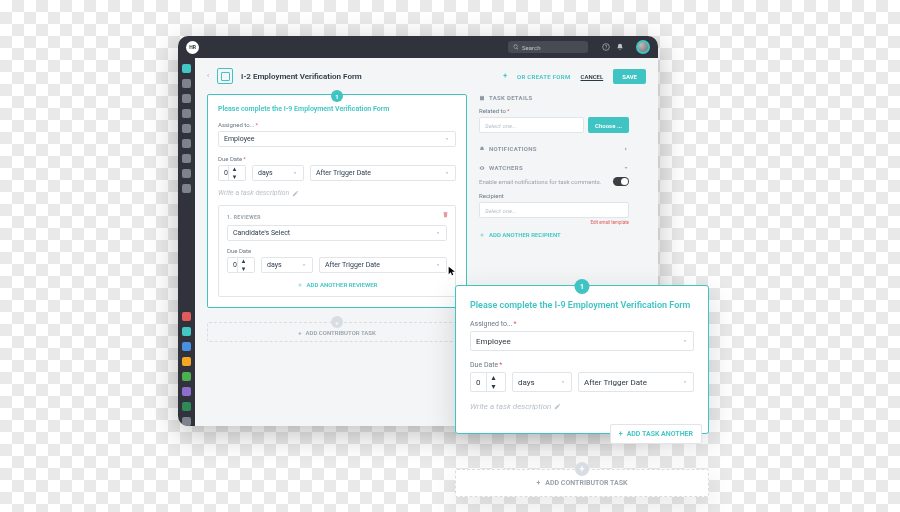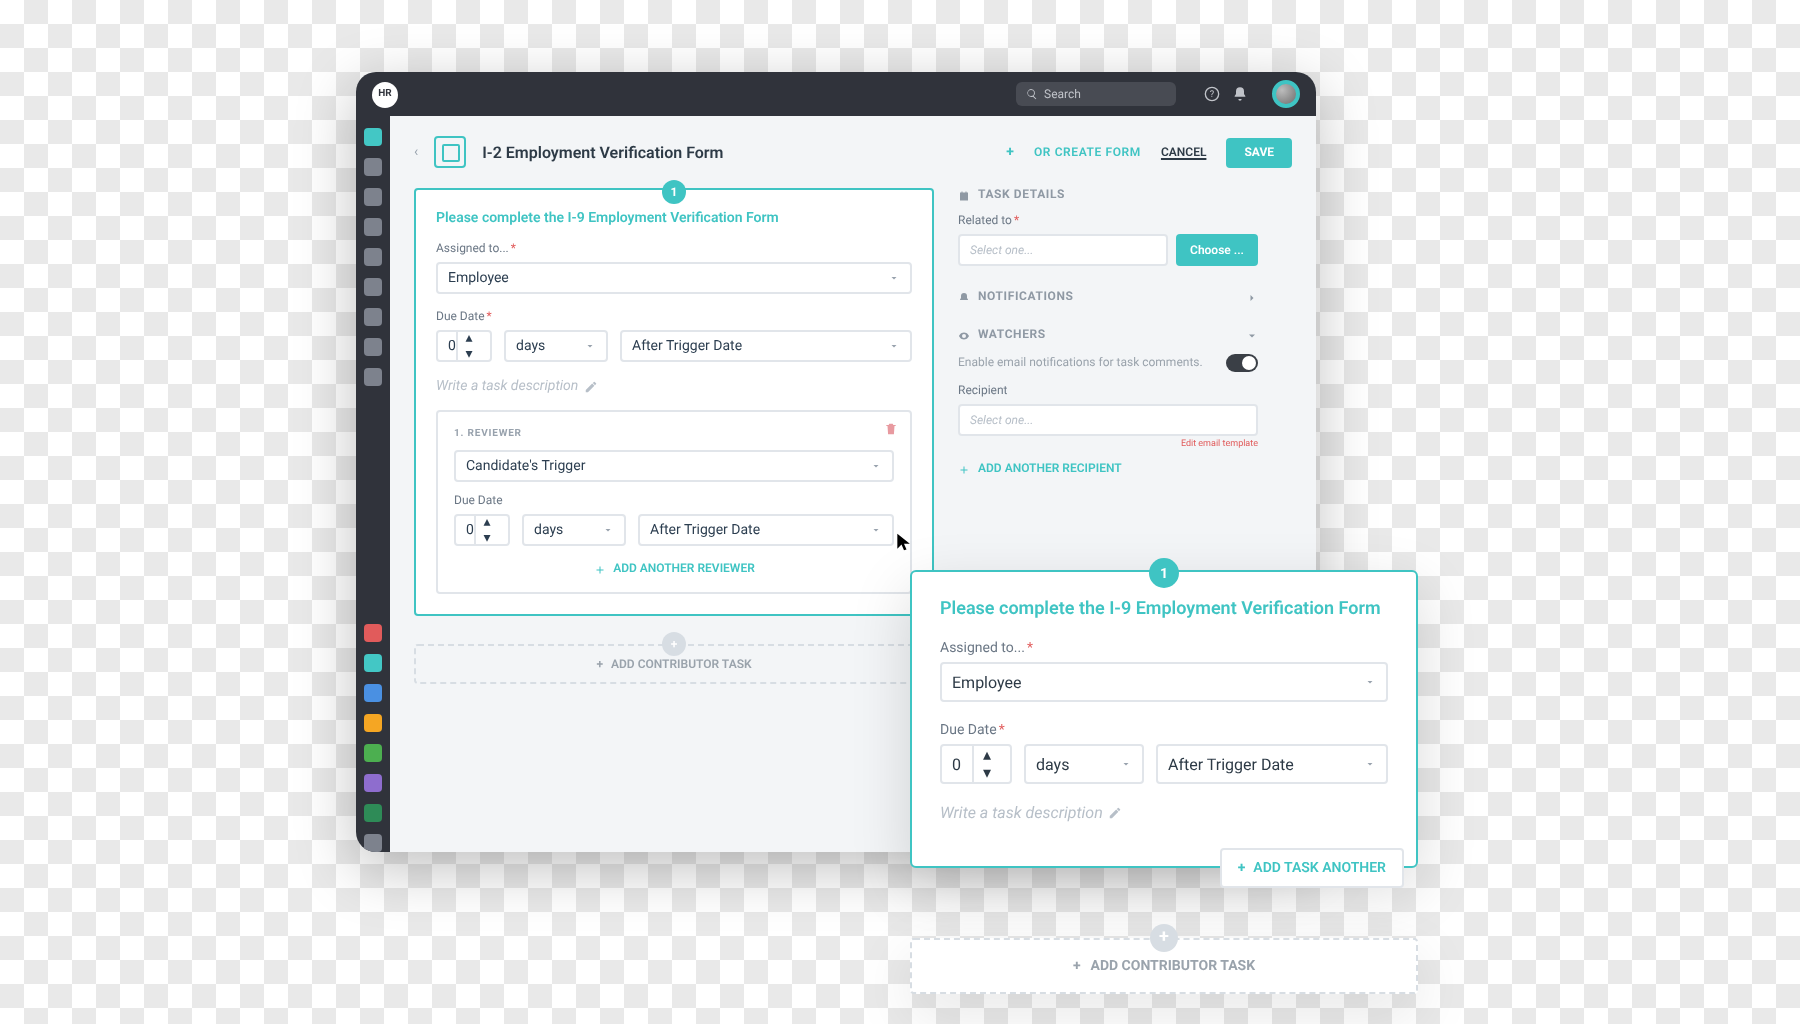--- a/index.html
+++ b/index.html
@@ -223,21 +223,21 @@
                     <path d="M3 17.25V21h3.75L17.81 9.94l-3.75-3.75L3 17.25zM20.71 7.04a1 1 0 000-1.41l-2.34-2.34a1 1 0 00-1.41 0l-1.83 1.83 3.75 3.75 1.83-1.83z"></path>
                   </svg>
               </div>
 
               <div class="reviewer-card">
                 <svg class="trash" viewBox="0 0 24 24">
                     <path d="M6 7h12l-1 14H7L6 7zm3-4h6l1 2h4v2H4V5h4l1-2z"></path>
                   </svg>
                 <div style="font-size:5px;letter-spacing:.4px;color:#98a2ad;margin-bottom:5px;font-weight:700">1. REVIEWER</div>
                 <div class="select" style="margin-bottom:6px">
-                  <span>Candidate's Trigger</span>
+                  <span>Candidate's Select</span>
                   <svg viewBox="0 0 24 24">
                       <path d="M7 10l5 5 5-5z"></path>
                     </svg>
                 </div>
                 <div class="label">Due Date</div>
                 <div class="row" style="margin-bottom:4px">
                   <div class="input num">
                     <span>0</span>
                     <div class="spin">
                         <div>▴</div>

